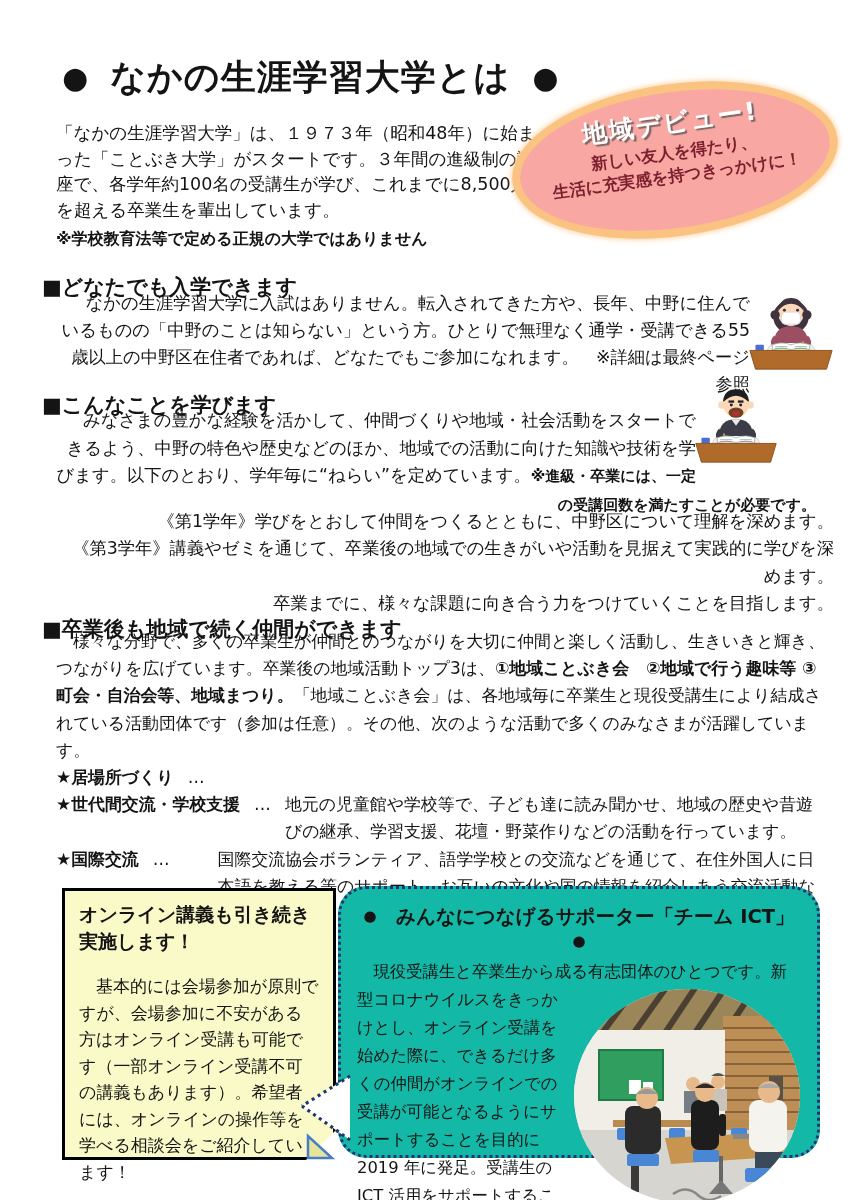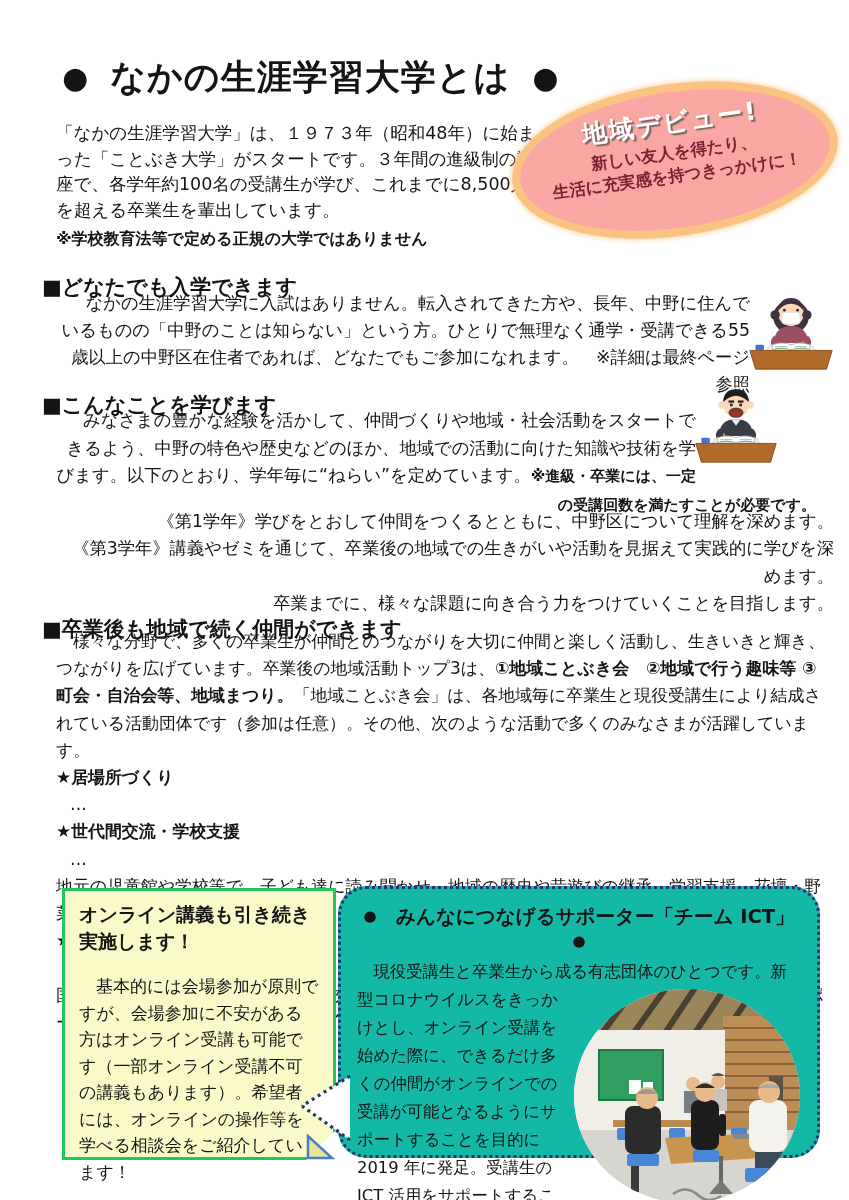--- a/index.html
+++ b/index.html
@@ -31,34 +31,34 @@
   .sec-heading { position:absolute; left:42px; font-size:21px; font-weight:800; }
   .body-text { font-size:17.3px; line-height:27px;text-align:right; }
   .sec1-body { position:absolute; left:56px; top:290px; width:694px; }
   .sec2-body { position:absolute; left:56px; top:407px; width:760px; line-height:27.5px; }
   .sec2-spacer { float:right; width:120px; height:56px; }
   .sec2-note { font-weight:800; font-size:15px; }
   .years { position:absolute; left:56px; top:508px; width:778px; line-height:27.3px; }
   .sec3-block { position:absolute; left:56px; top:628px; width:770px; font-size:16.9px; line-height:27.2px; }
   .bold-inline { font-weight:800; }
   .examples-label { font-weight:800; }
-  .act-row { display:flex;flex-direction:column; }
+  .act-row { display:flex; }
   .act-label { font-weight:800; white-space:nowrap; }
   .act-dots { margin:0 14px; white-space:nowrap; }
   .act-row-intl .act-dots { margin-right:48px; }
   .act-text { flex:1; }
 
   
   .illus-woman { position:absolute; left:744px; top:285px; width:94px; height:86px; }
   .illus-man   { position:absolute; left:693px; top:377px; width:86px; height:88px; }
 
   
   .online-note {
     position:absolute; left:62px; top:888px; width:274px; height:272px;
-    background:#fafac8; border:3px solid #22c55e; box-sizing:border-box;
+    background:#fafac8; border:3px solid #000000; box-sizing:border-box;
     padding:10px 14px 0 14px;
   }
   .note-title { font-size:19px; font-weight:800; line-height:27px; }
   .note-body { margin-top:18px; font-size:17px; line-height:26.5px; }
   .note-fold { position:absolute; right:-3px; bottom:-3px; }
 
   
   .ict-box {
     position:absolute; left:338px; top:886px; width:482px; height:272px;
     border:3px dotted #1b3670; border-radius:28px; box-sizing:border-box;

